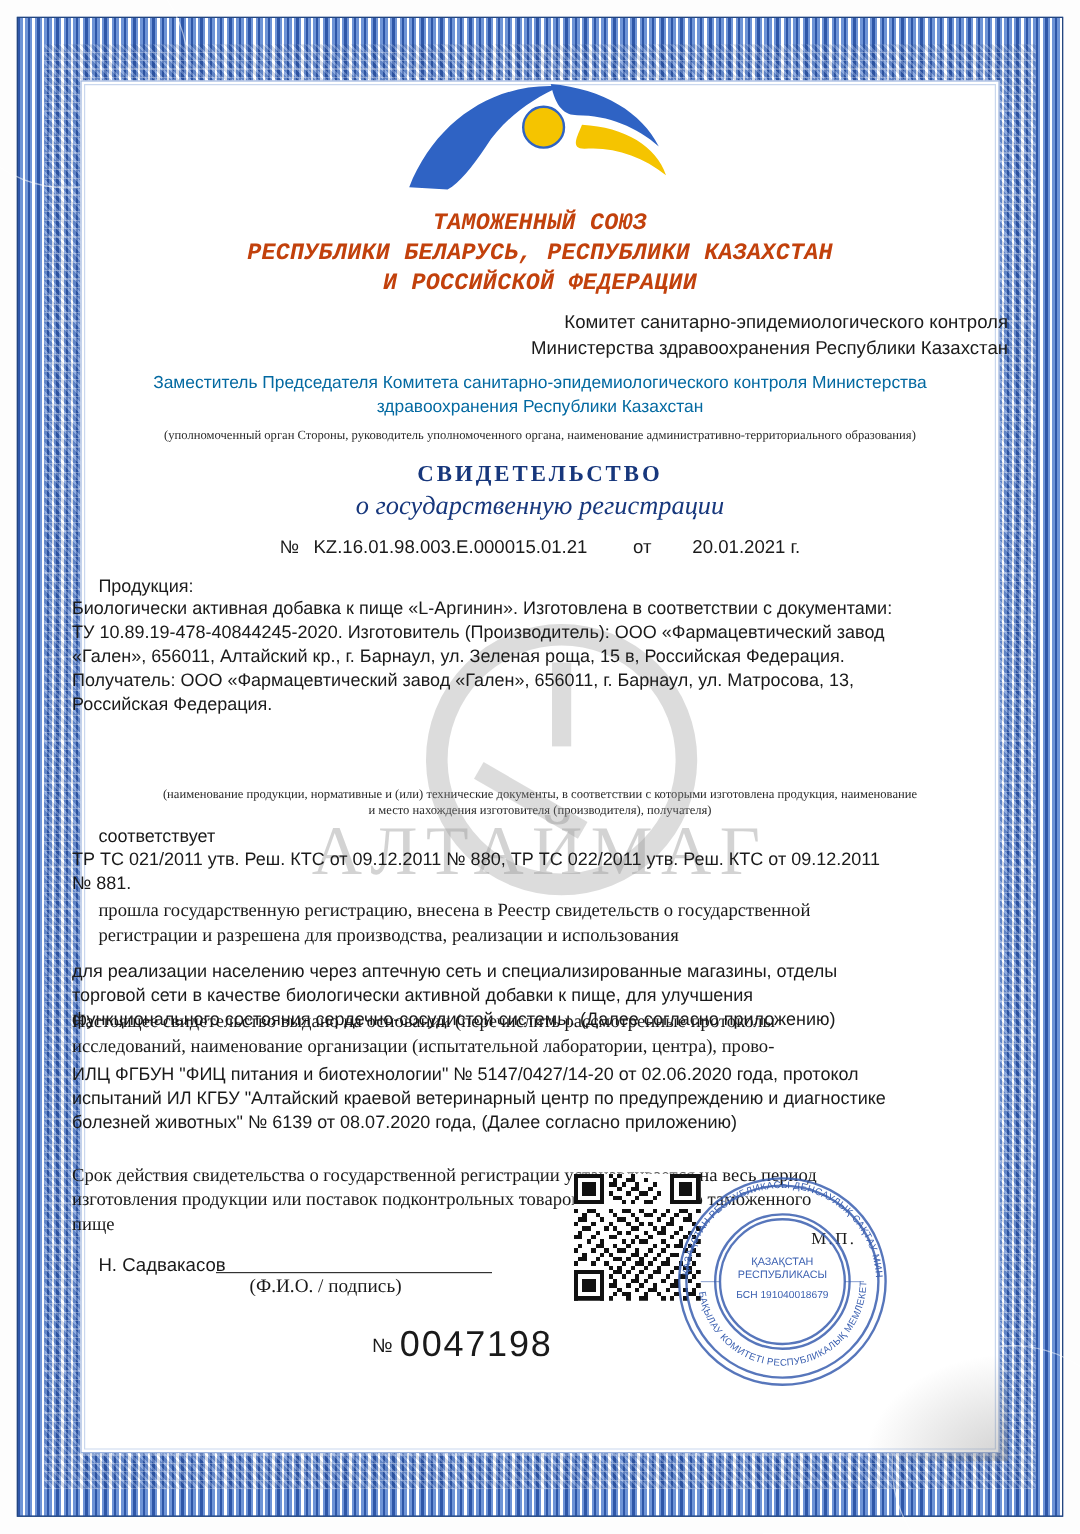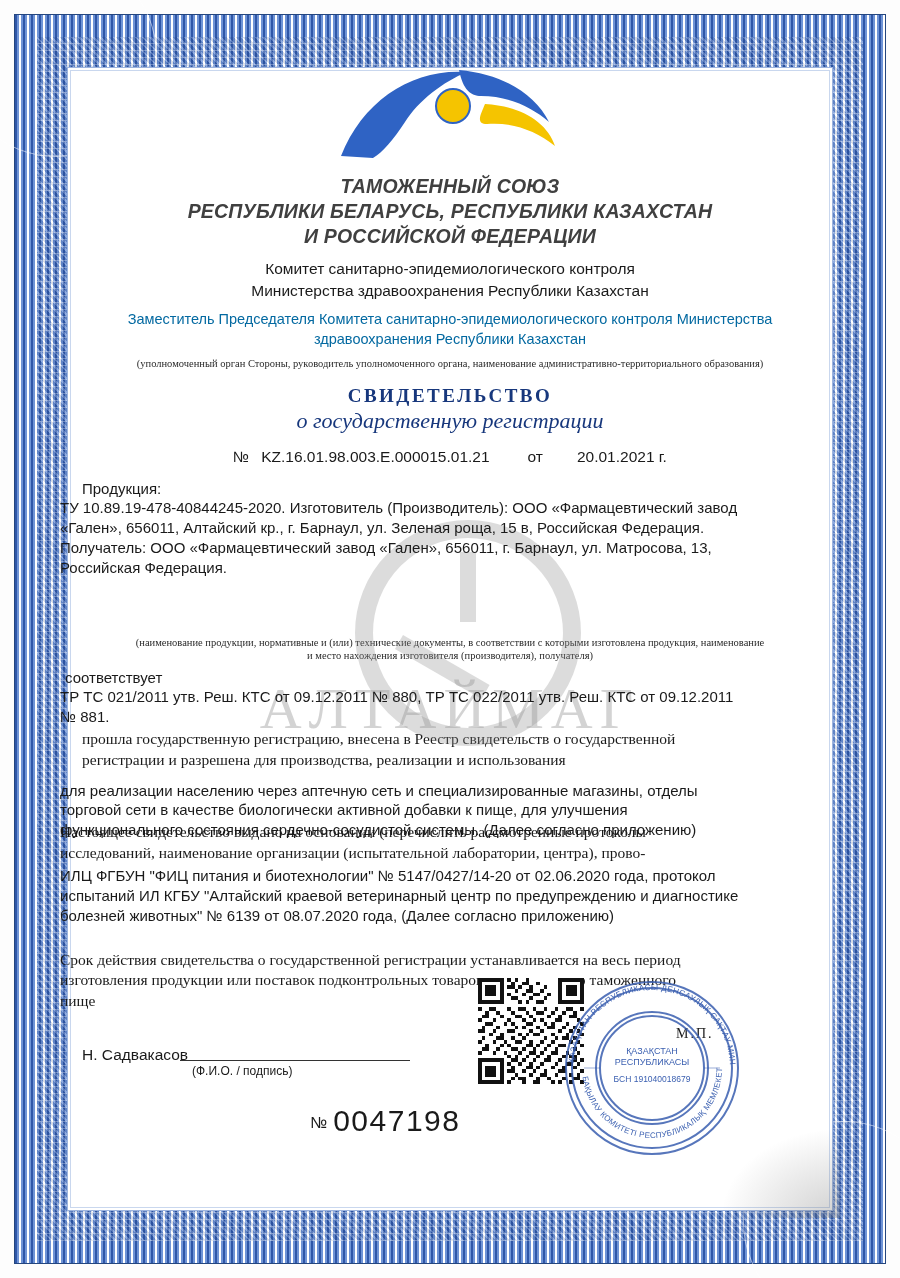--- a/index.html
+++ b/index.html
@@ -125,31 +125,31 @@
   .emblem {
     width: 100%;
     height: 112px;
     position: relative;
   }
   .emblem svg { display: block; margin: 0 auto; }
 
   
   .tu-title {
     text-align: center;
-    font-family: Liberation Sans, sans-serif;
+    font-family: Liberation Mono, monospace;
     font-weight: bold;
     font-style: italic;
-    color: #404040;
+    color: #c2410c;
     font-size: 19.5px;
     line-height: 1.28;
     letter-spacing: 0.2px;
     margin-top: 2px;
   }
   .org-line {
-    text-align: center;
+    text-align: right;
     font-size: 15.5px;
     line-height: 1.42;
     color: #1a1a1a;
     margin-top: 9px;
   }
   .org-line2 {
     text-align: center;
     font-size: 14.5px;
     line-height: 1.4;
     color: #0369a1;
@@ -212,21 +212,21 @@
   }
   .caption2 {
     text-align: center;
     font-family: "Liberation Serif", serif;
     font-size: 10.5px;
     line-height: 1.3;
     color: #2a2a2a;
     padding: 0 30px;
   }
   .spacer-lines { height: 58px; }
-  .sootv { margin-top: 6px; padding-left: 5px; font-size: 15px;}
+  .sootv { margin-top: 6px; padding-left: 22px; font-size: 15px;}
   .serif-blue {
     font-family: "Liberation Serif", serif;
     font-size: 15.5px;
     line-height: 1.34;
     padding-left: 22px;
     margin-top: 2px;
   }
   .body-serif {
     font-family: "Liberation Serif", serif;
     font-size: 15.5px;
@@ -253,23 +253,23 @@
     font-size: 15.5px;
   }
   .sign-line {
     position: absolute;
     left: 120px; top: 92px;
     width: 230px;
     border-bottom: 1px solid #333;
   }
   .sign-fio {
     position: absolute;
-    left: 132px; top: 96px;
-    font-size: 12px;
-    font-family: Liberation Sans, sans-serif;
+    left: 148px; top: 96px;
+    font-size: 16px;
+    font-family: Liberation Serif, serif;
   }
   .mp {
     position: absolute;
     left: 616px; top: 58px;
     font-size: 14px;
     letter-spacing: 2px;
     font-family: Liberation Serif, serif;
   }
   .docnum {
     position: absolute;
@@ -361,20 +361,21 @@
 
     <div class="numrow">
       <span class="no">№</span>
       <span class="num">KZ.16.01.98.003.Е.000015.01.21</span>
       <span class="ot">от</span>
       <span class="date">20.01.2021 г.</span>
     </div>
 
     <div class="lbl">Продукция:</div>
     <div class="para">
+      <div>Биологически активная добавка к пище «L-Аргинин». Изготовлена в соответствии с документами:</div>
       <div>ТУ 10.89.19-478-40844245-2020. Изготовитель (Производитель): ООО «Фармацевтический завод</div>
       <div>«Гален», 656011, Алтайский кр., г. Барнаул, ул. Зеленая роща, 15 в, Российская Федерация.</div>
       <div>Получатель: ООО «Фармацевтический завод «Гален», 656011, г. Барнаул, ул. Матросова, 13,</div>
       <div>Российская Федерация.</div>
     </div>
 
     <div class="spacer-lines"></div>
 
     <div class="caption2">
       <div>(наименование продукции, нормативные и (или) технические документы, в соответствии с которыми изготовлена продукция, наименование</div>

